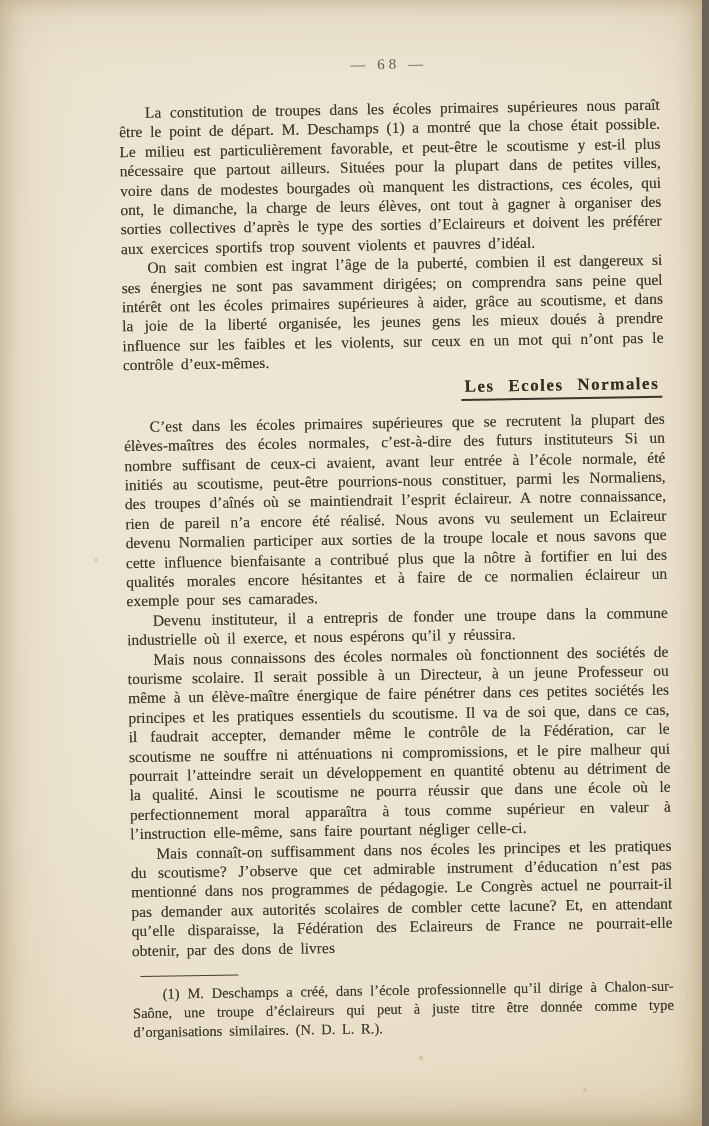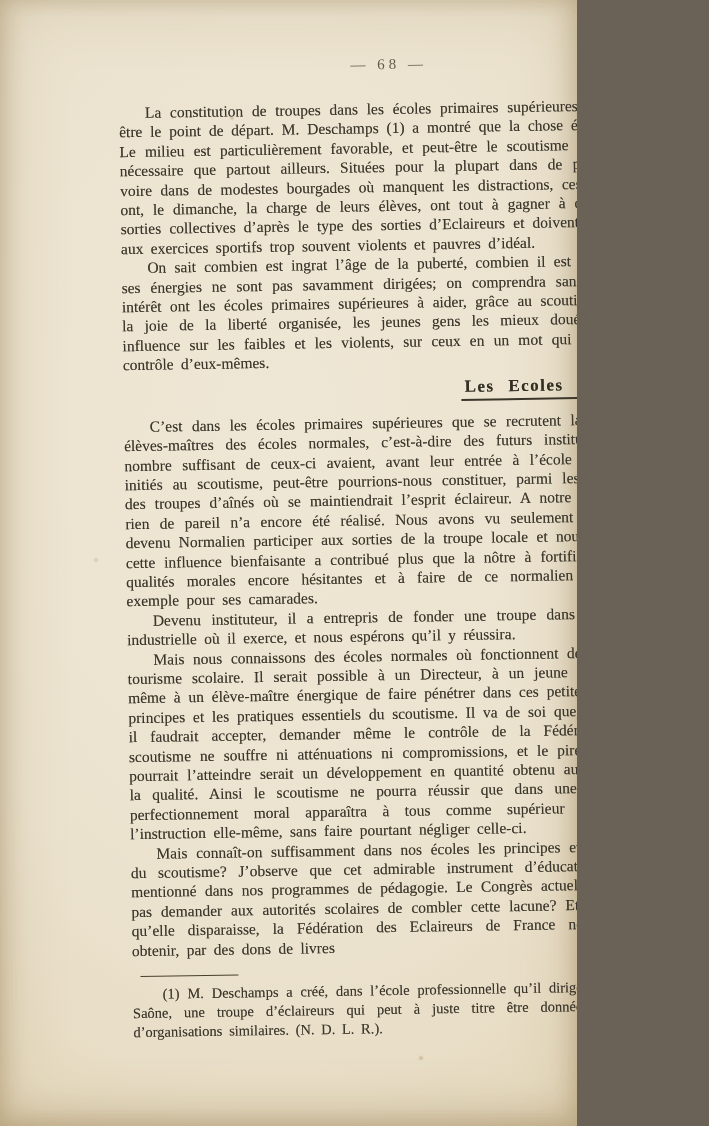--- a/index.html
+++ b/index.html
@@ -2,21 +2,21 @@
 <html lang="fr"><head>
 <meta charset="utf-8">
 <style>
   html, body {
     margin: 0;
     padding: 0;
     background: #6b6257;
   }
   .page {
     position: relative;
-    width: 577px;
+    width: 702px;
     height: 1126px;
     overflow: hidden;
     background:
       radial-gradient(circle 2px at 421px 1058px, rgba(164,132,72,.45), rgba(164,132,72,0) 3px),
       radial-gradient(circle 2px at 585px 1090px, rgba(164,132,72,.35), rgba(164,132,72,0) 3px),
       radial-gradient(circle 1.5px at 232px 118px, rgba(150,120,66,.35), rgba(150,120,66,0) 3px),
       radial-gradient(circle 2px at 96px 560px, rgba(164,132,72,.30), rgba(164,132,72,0) 3px),
       radial-gradient(circle 1.5px at 660px 300px, rgba(150,120,66,.30), rgba(150,120,66,0) 3px),
       radial-gradient(120% 90% at 48% 38%, #efe7d5 0%, #ebe2ce 52%, #e5d8bc 82%, #ddcda9 100%);
     box-shadow:

